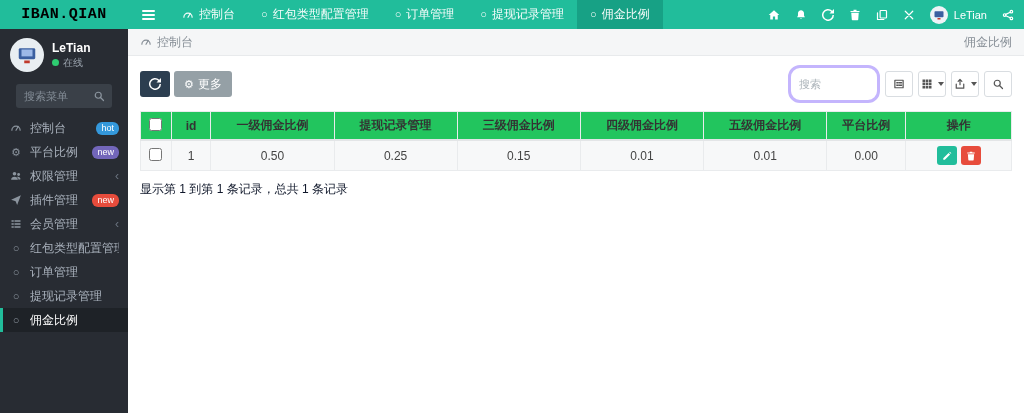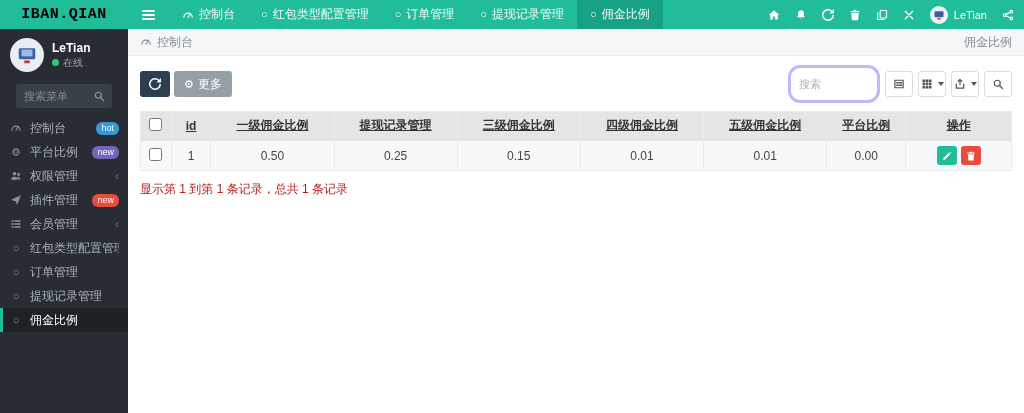--- a/index.html
+++ b/index.html
@@ -58,33 +58,33 @@
   .btn-more { height:26px; padding:0 10px; background:#95a0a6; color:#fff; }
   .gear-glyph { font-size:11px; line-height:1; }
   .tb-right { display:flex; gap:5px; align-items:center; }
   .tb-search { width:92px; height:38px; border:3px solid #c4b5fd; border-radius:12px; font-size:11px; padding:0 8px; color:#555; outline:none; }
   .tb-search::placeholder { color:#aab2b8; }
   .btn-tool { width:28px; height:26px; background:#fff; border:1px solid #d9dde1; color:#555; border-radius:3px; }
   .caret { width:0; height:0; border-left:3.5px solid transparent; border-right:3.5px solid transparent; border-top:4px solid #555; display:inline-block; margin-left:1px; }
 
   table { width:100%; border-collapse:collapse; font-size:12px; }
   th,td { border:1px solid #e9ebed; padding:5px 4px; text-align:center; }
-  thead th { font-weight:bold; color:#333; background:#e5e5e5; border-bottom:2px solid #e3e5e7;text-decoration:underline; }
+  thead th { font-weight:bold; color:#333; background:#22c55e; border-bottom:2px solid #e3e5e7; }
   tbody tr { background:#f7f8f9; }
   td.cellnum { color:#444; }
   .ckcol { width:3.5%; }
   .idcol { width:4.5%; }
   .ratecol { width:14%; }
   .platcol { width:9%; }
   .opcol { width:12%; }
   .rowops { display:flex; gap:4px; justify-content:center; }
   .opbtn { width:20px; height:19px; border:none; border-radius:3px; color:#fff; display:inline-flex; align-items:center; justify-content:center; cursor:pointer; }
   .op-edit { background:#21bd9b; }
   .op-del { background:#e74c3c; }
-  .summary { margin-top:10px; color:#b91c1c; font-size:12px; }
+  .summary { margin-top:10px; color:#0f172a; font-size:12px; }
   input[type=checkbox] { width:13px; height:13px; cursor:pointer; }
 </style>
 </head>
 <body>
 
 <header class="topbar">
   <div class="logo">IBAN.QIAN</div>
   <nav class="topnav">
     <span class="hamburger">
         <i></i>

